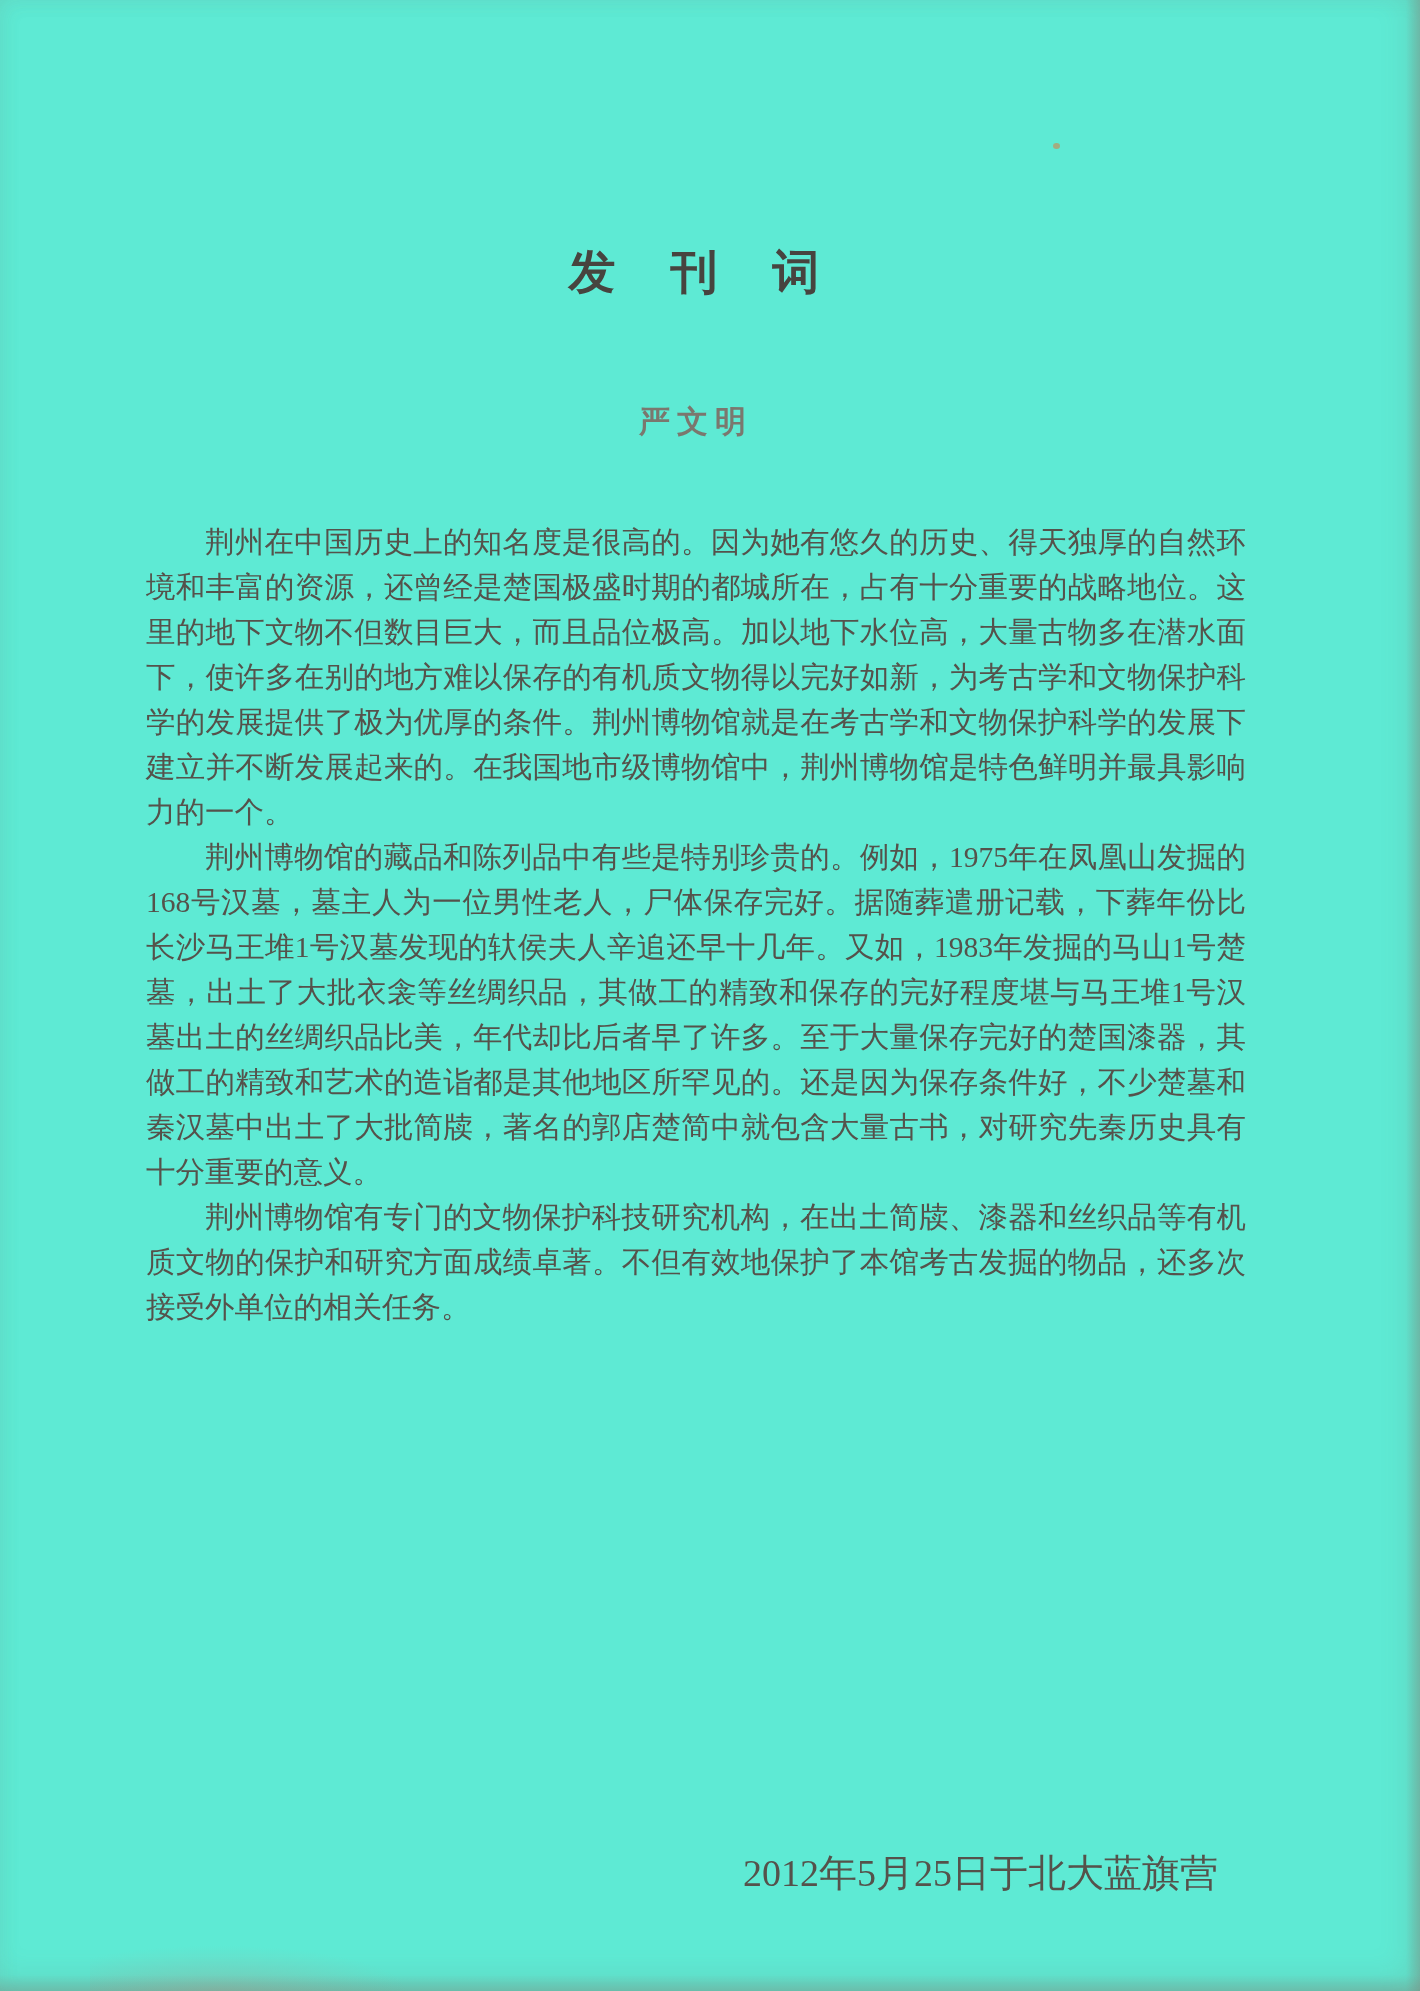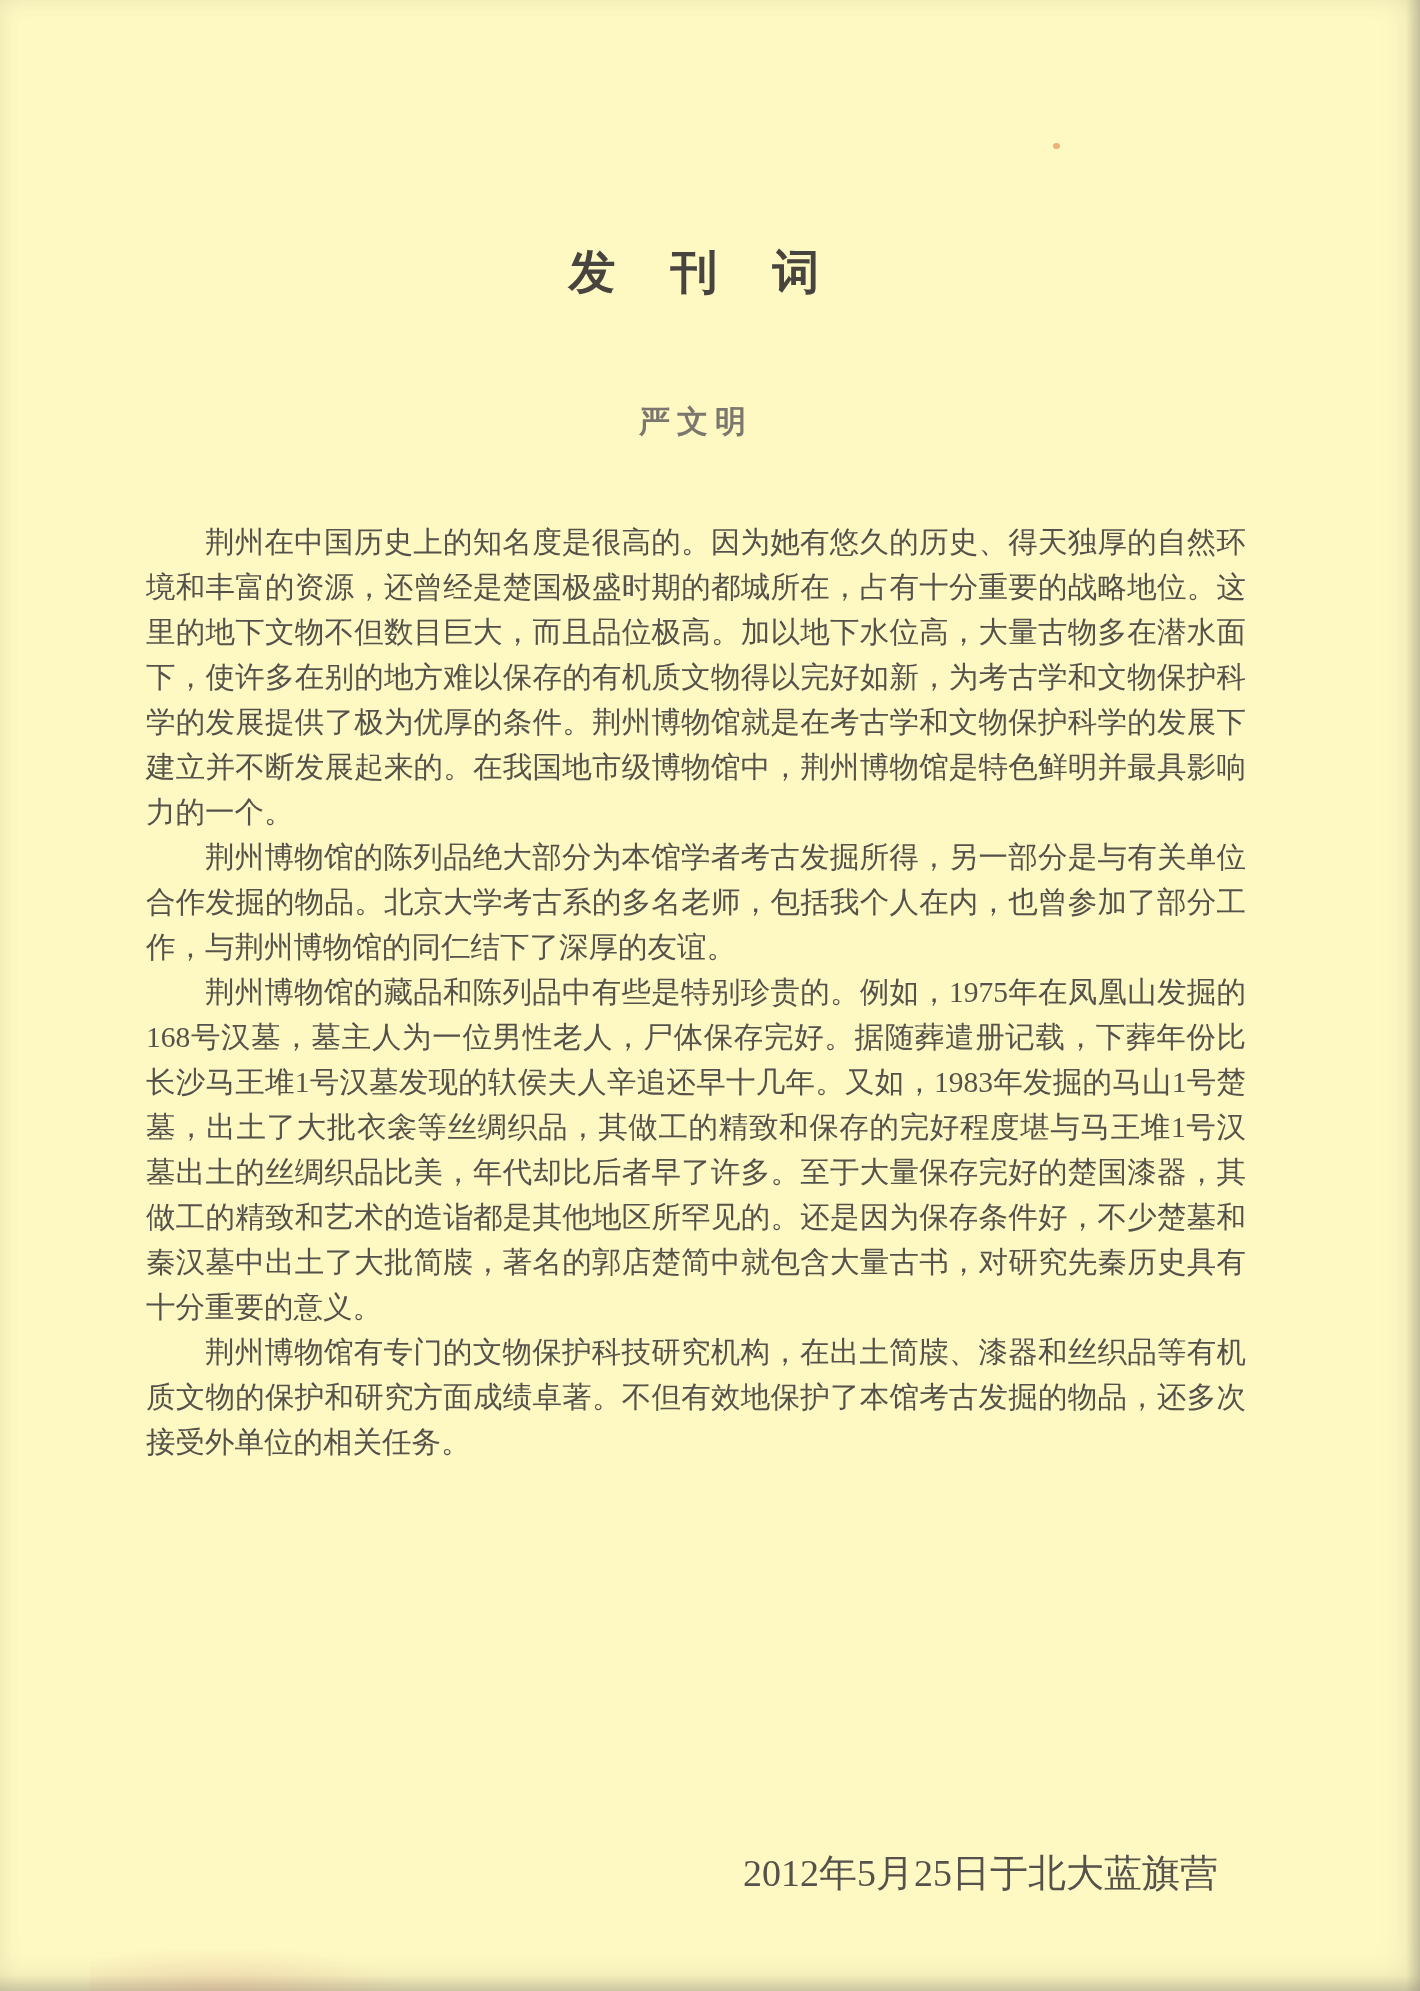--- a/index.html
+++ b/index.html
@@ -4,21 +4,21 @@
 <style>
   html, body {
     margin: 0;
     padding: 0;
     background: #e8e8e8;
   }
   .page {
     position: relative;
     width: 1420px;
     height: 1991px;
-    background: #fef9c3;
+    background: #5eead4;
     overflow: hidden;
     font-family: "Liberation Serif", "DejaVu Serif", serif;
     box-shadow: inset -10px -12px 30px rgba(120,110,95,0.18),
                 inset 4px 4px 18px rgba(120,110,95,0.05);
   }
   
   .edge-right {
     position: absolute; top: 0; right: 0;
     width: 14px; height: 100%;
     background: linear-gradient(to right, rgba(130,125,115,0), rgba(130,125,115,0.35));
@@ -102,21 +102,20 @@
 
 <div class="page">
 
   <div class="column">
     <h1 class="title">发　刊　词</h1>
 
     <div class="author">严文明</div>
 
     <div class="body-text">
       <p>荆州在中国历史上的知名度是很高的。因为她有悠久的历史、得天独厚的自然环境和丰富的资源，还曾经是楚国极盛时期的都城所在，占有十分重要的战略地位。这里的地下文物不但数目巨大，而且品位极高。加以地下水位高，大量古物多在潜水面下，使许多在别的地方难以保存的有机质文物得以完好如新，为考古学和文物保护科学的发展提供了极为优厚的条件。荆州博物馆就是在考古学和文物保护科学的发展下建立并不断发展起来的。在我国地市级博物馆中，荆州博物馆是特色鲜明并最具影响力的一个。</p>
-      <p>荆州博物馆的陈列品绝大部分为本馆学者考古发掘所得，另一部分是与有关单位合作发掘的物品。北京大学考古系的多名老师，包括我个人在内，也曾参加了部分工作，与荆州博物馆的同仁结下了深厚的友谊。</p>
       <p>荆州博物馆的藏品和陈列品中有些是特别珍贵的。例如，1975年在凤凰山发掘的168号汉墓，墓主人为一位男性老人，尸体保存完好。据随葬遣册记载，下葬年份比长沙马王堆1号汉墓发现的轪侯夫人辛追还早十几年。又如，1983年发掘的马山1号楚墓，出土了大批衣衾等丝绸织品，其做工的精致和保存的完好程度堪与马王堆1号汉墓出土的丝绸织品比美，年代却比后者早了许多。至于大量保存完好的楚国漆器，其做工的精致和艺术的造诣都是其他地区所罕见的。还是因为保存条件好，不少楚墓和秦汉墓中出土了大批简牍，著名的郭店楚简中就包含大量古书，对研究先秦历史具有十分重要的意义。</p>
       <p>荆州博物馆有专门的文物保护科技研究机构，在出土简牍、漆器和丝织品等有机质文物的保护和研究方面成绩卓著。不但有效地保护了本馆考古发掘的物品，还多次接受外单位的相关任务。</p>
     </div>
 
     <div class="dateline">2012年5月25日于北大蓝旗营</div>
   </div>
 
   <div class="edge-right"></div>
   <div class="edge-bottom"></div>
   <div class="smudge-bottom-left"></div>

